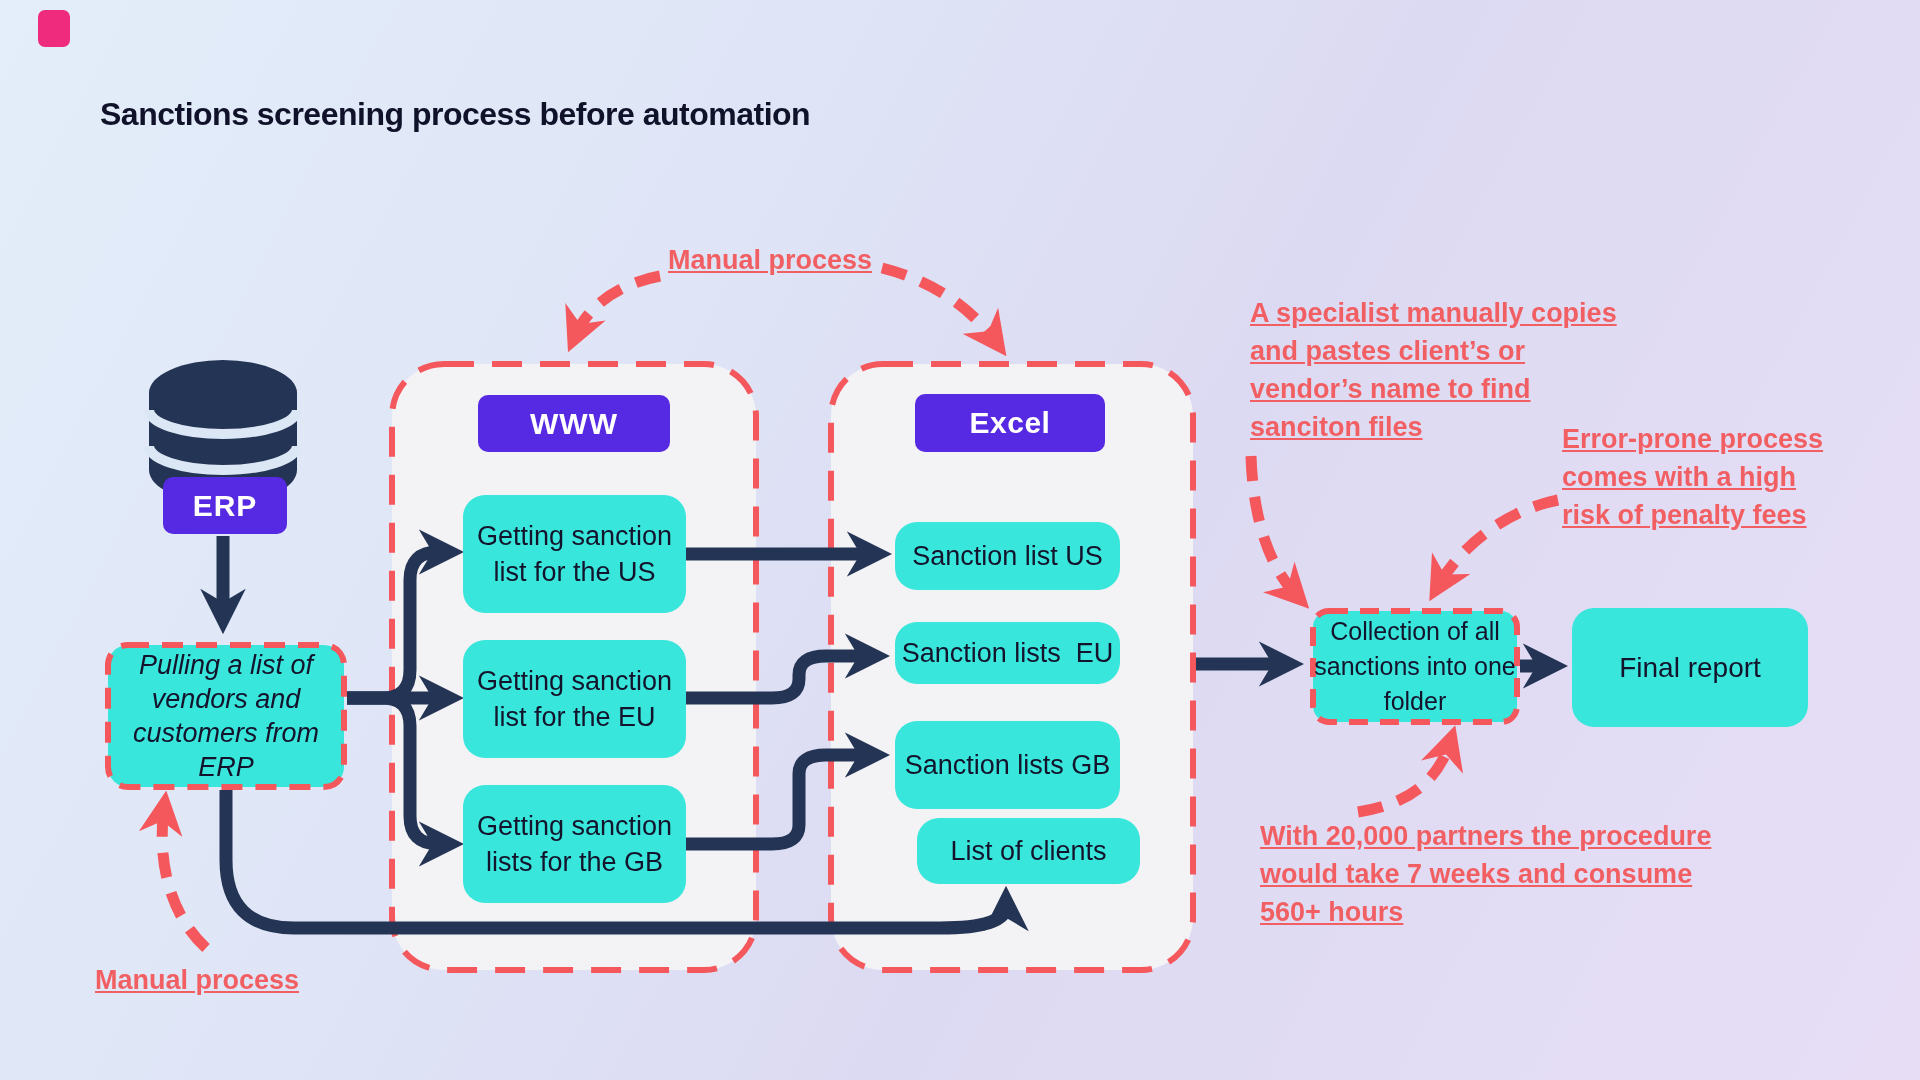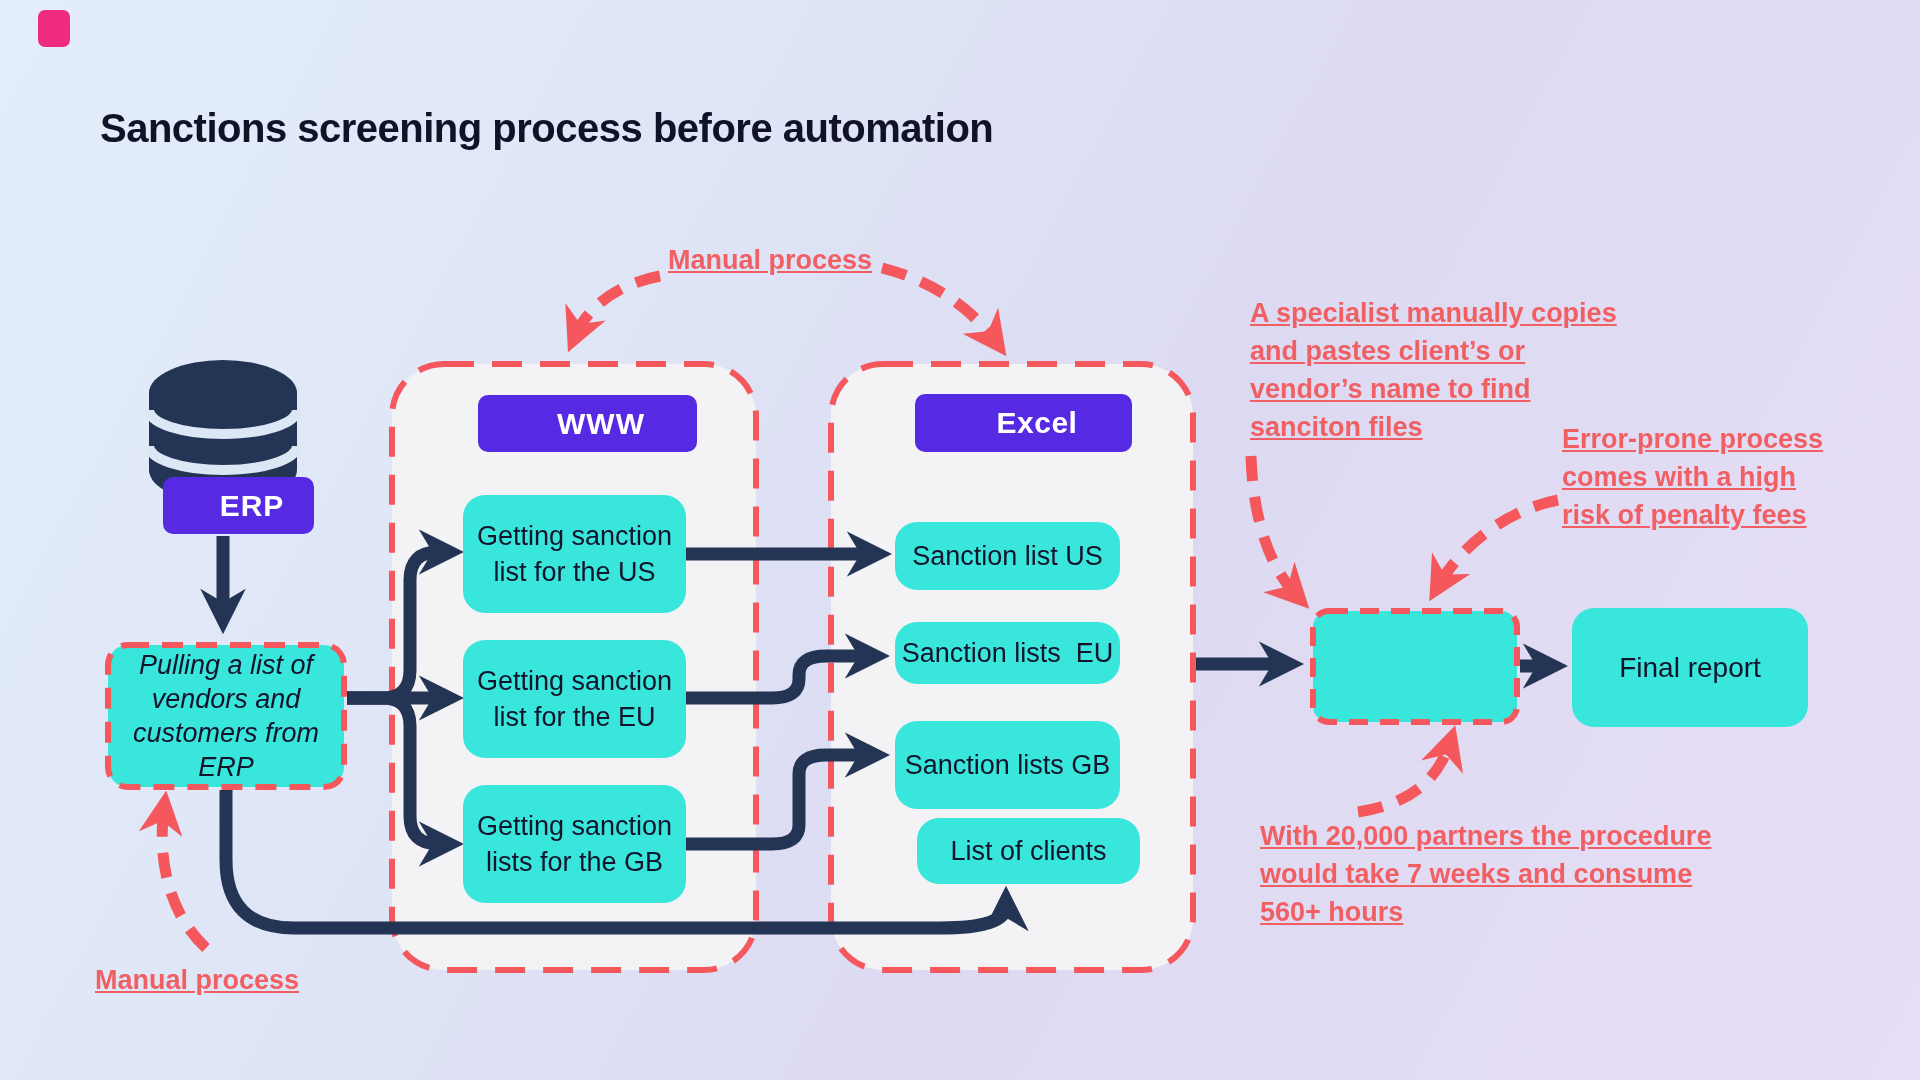--- a/index.html
+++ b/index.html
@@ -7,38 +7,38 @@
     position:relative;width:1920px;height:1080px;overflow:hidden;
     font-family:"Liberation Sans", sans-serif;
     background:linear-gradient(118deg,
       var(--bg-a,#e3eefa) 0%,
       var(--bg-b,#dfe5f6) 32%,
       var(--bg-c,#dcdaf2) 58%,
       var(--bg-d,#e7def6) 100%);
   }
   .layer{position:absolute;left:0;top:0;width:1920px;height:1080px;}
   .title{
-    position:absolute;left:100px;top:106px;
-    font-size:40px;font-weight:700;letter-spacing:-0.5px;
+    position:absolute;left:100px;top:96px;
+    font-size:32px;font-weight:700;letter-spacing:-0.5px;
     color:var(--ink,#10122a);white-space:nowrap;
   }
   .accent{
     position:absolute;left:38px;top:10px;width:32px;height:37px;
     border-radius:7px;background:var(--pink,#ee2b7c);
   }
   .node{
     position:absolute;display:flex;align-items:center;justify-content:center;
     text-align:center;color:#13142c;font-size:27px;line-height:36px;
     white-space:pre-wrap;border-radius:22px;background:var(--teal,#39e6db);
   }
   .node.clear{background:transparent;border-radius:0;}
   .pill{
     position:absolute;display:flex;align-items:center;justify-content:center;
     background:var(--purple,#5629e2);color:#fff;font-weight:700;
-    font-size:30px;letter-spacing:1px;border-radius:10px;white-space:nowrap;padding-left:27px;
+    font-size:30px;letter-spacing:1px;border-radius:10px;white-space:nowrap;
   }
   .red-note{
     position:absolute;color:var(--red-text,#f25f63);font-weight:700;
     font-size:27px;line-height:38px;white-space:pre-wrap;text-decoration:underline;
   }
 </style>
 </head>
 <body>
 
 <div class="canvas">
@@ -114,20 +114,23 @@
 list for the EU</div>
   <div class="node" style="left:463px;top:785px;width:223px;height:118px;">Getting sanction
 lists for the GB</div>
 
   <div class="pill" style="left:915px;top:394px;width:190px;height:58px;letter-spacing:0.5px;">Excel</div>
   <div class="node" style="left:895px;top:522px;width:225px;height:68px;">Sanction list US</div>
   <div class="node" style="left:895px;top:622px;width:225px;height:62px;">Sanction lists  EU</div>
   <div class="node" style="left:895px;top:721px;width:225px;height:88px;">Sanction lists GB</div>
   <div class="node" style="left:897px;top:818px;width:223px;height:66px;margin-left:20px;">List of clients</div>
 
+  <div class="node clear" style="left:1306px;top:611px;width:218px;height:111px;font-size:25px;line-height:35px;">Collection of all
+sanctions into one
+folder</div>
   <div class="node" style="left:1572px;top:608px;width:236px;height:119px;font-size:28px;">Final report</div>
 
   <div class="red-note" style="left:668px;top:241px;">Manual process</div>
   <div class="red-note" style="left:95px;top:961px;">Manual process</div>
   <div class="red-note" style="left:1250px;top:294px;">A specialist manually copies
 and pastes client’s or
 vendor’s name to find
 sanciton files</div>
   <div class="red-note" style="left:1562px;top:420px;">Error-prone process
 comes with a high

